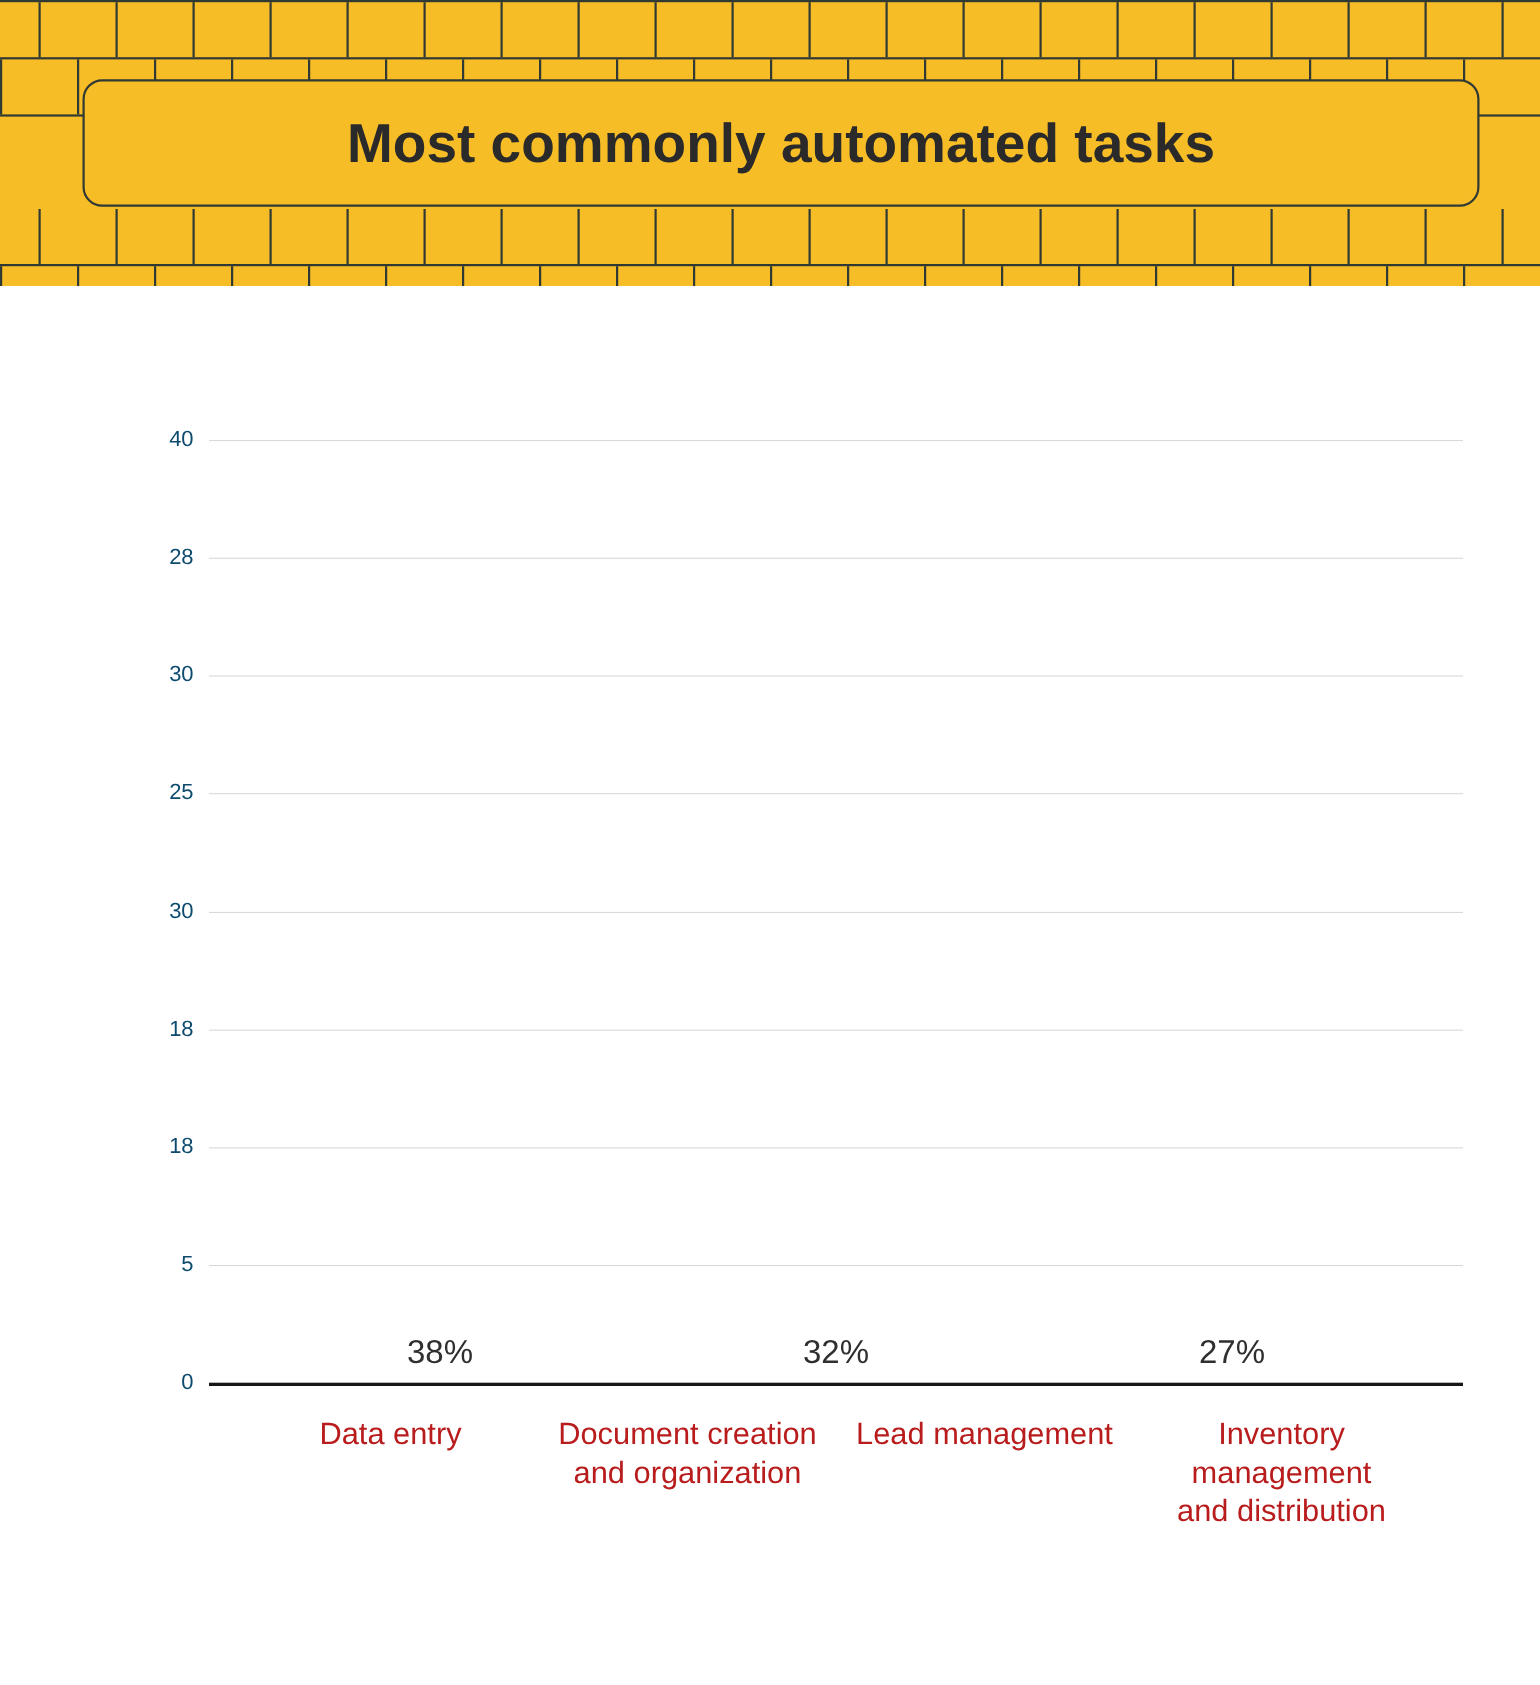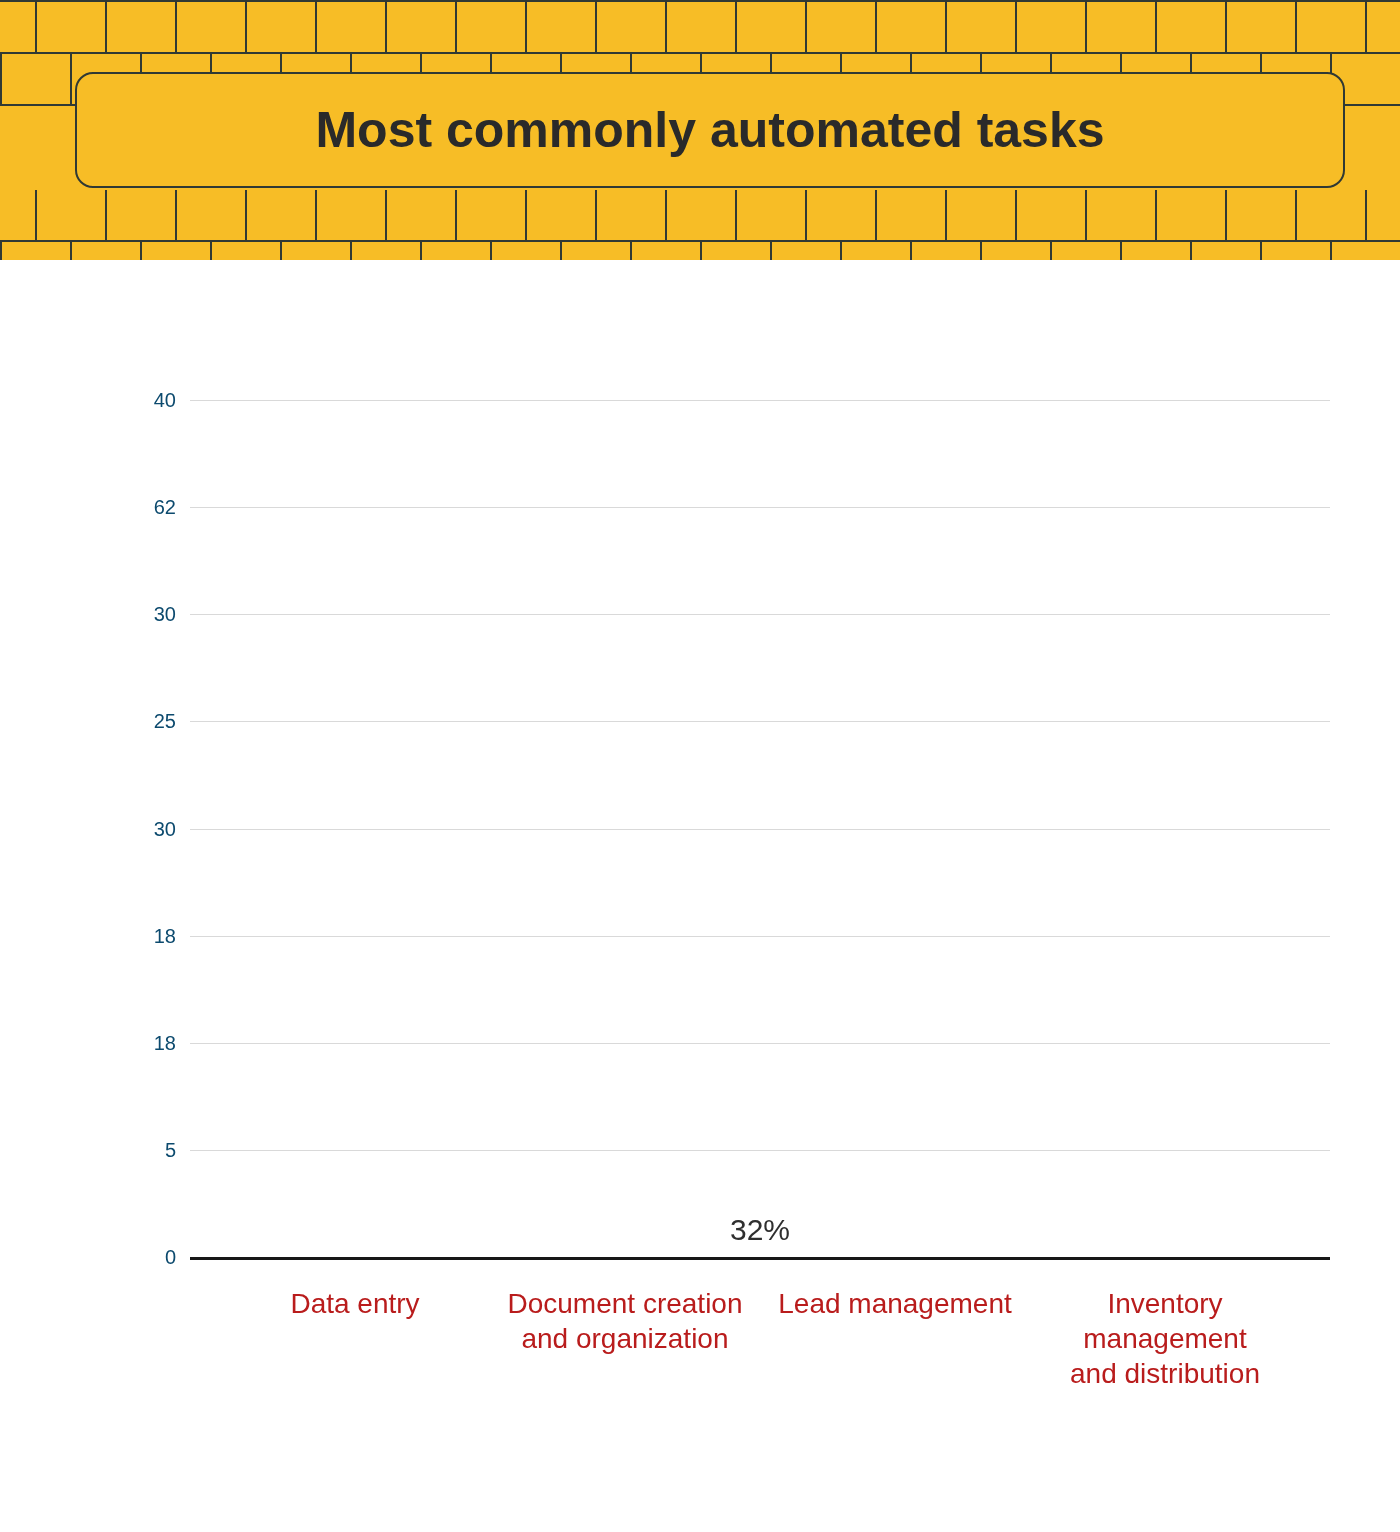--- a/index.html
+++ b/index.html
@@ -233,39 +233,47 @@
     <div class="title-text">Most commonly automated tasks</div>
   </div>
 </div>
 
 <div class="chart-wrap">
   <div class="plot">
     <div class="plot-area" id="plot-area">
 
       <div class="bars" id="bars">
           <div class="bar-slot">
+            <div class="bar-label">38%</div>
+            <div class="bar" style="height: 95%; background: rgb(54, 180, 229);"></div>
+          </div>
+          <div class="bar-slot">
             <div class="bar-label">32%</div>
             <div class="bar" style="height: 80%; background: rgb(249, 158, 128);"></div>
+          </div>
+          <div class="bar-slot">
+            <div class="bar-label">27%</div>
+            <div class="bar" style="height: 67.5%; background: rgb(247, 189, 38);"></div>
           </div>
         </div>
     <div class="ytick" style="top: 100%;">0</div>
         <div class="gridline" style="top: 87.5%;"></div>
         <div class="ytick" style="top: 87.5%;">5</div>
         <div class="gridline" style="top: 75%;"></div>
         <div class="ytick" style="top: 75%;">18</div>
         <div class="gridline" style="top: 62.5%;"></div>
         <div class="ytick" style="top: 62.5%;">18</div>
         <div class="gridline" style="top: 50%;"></div>
         <div class="ytick" style="top: 50%;">30</div>
         <div class="gridline" style="top: 37.5%;"></div>
         <div class="ytick" style="top: 37.5%;">25</div>
         <div class="gridline" style="top: 25%;"></div>
         <div class="ytick" style="top: 25%;">30</div>
         <div class="gridline" style="top: 12.5%;"></div>
-        <div class="ytick" style="top: 12.5%;">62</div>
+        <div class="ytick" style="top: 12.5%;">28</div>
         <div class="gridline" style="top: 0%;"></div>
         <div class="ytick" style="top: 0%;">40</div>
       </div>
     <div class="xlabels" id="xlabels">
         <div class="xlabel">Data entry</div>
         <div class="xlabel">Document creation<br>and organization</div>
         <div class="xlabel">Lead management</div>
         <div class="xlabel">Inventory management<br>and distribution</div>
       </div>
   </div>

